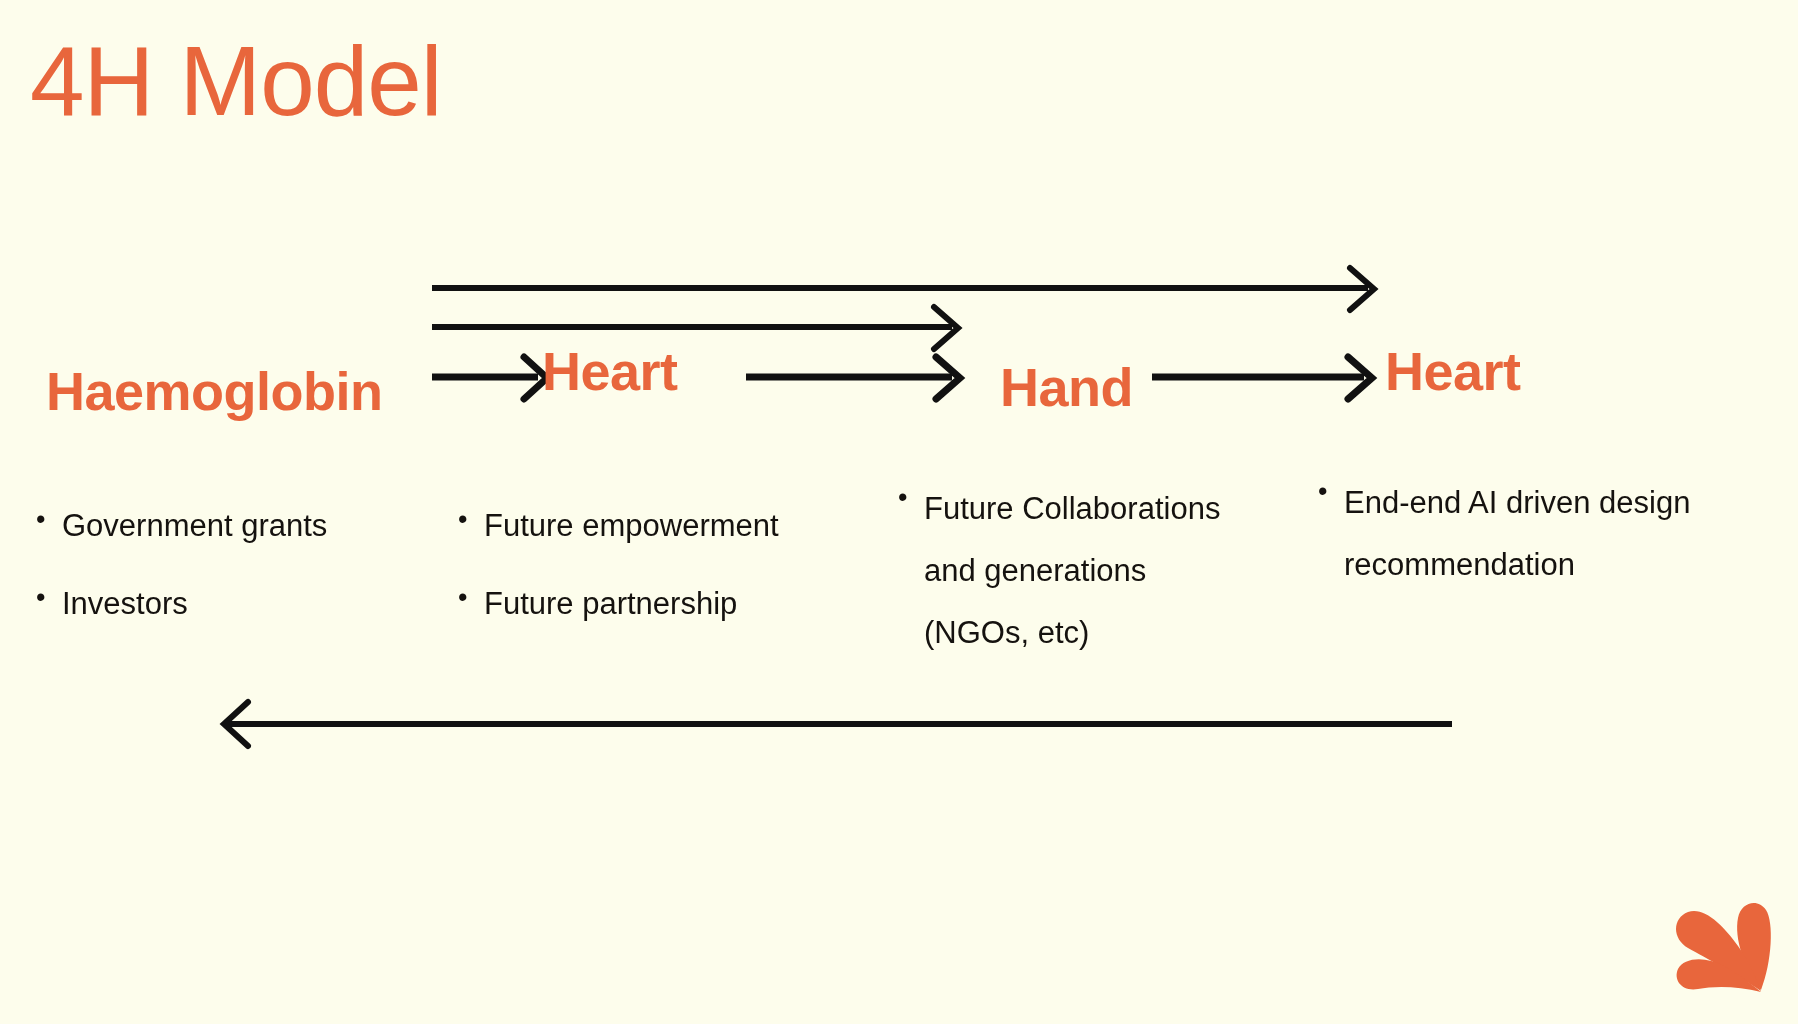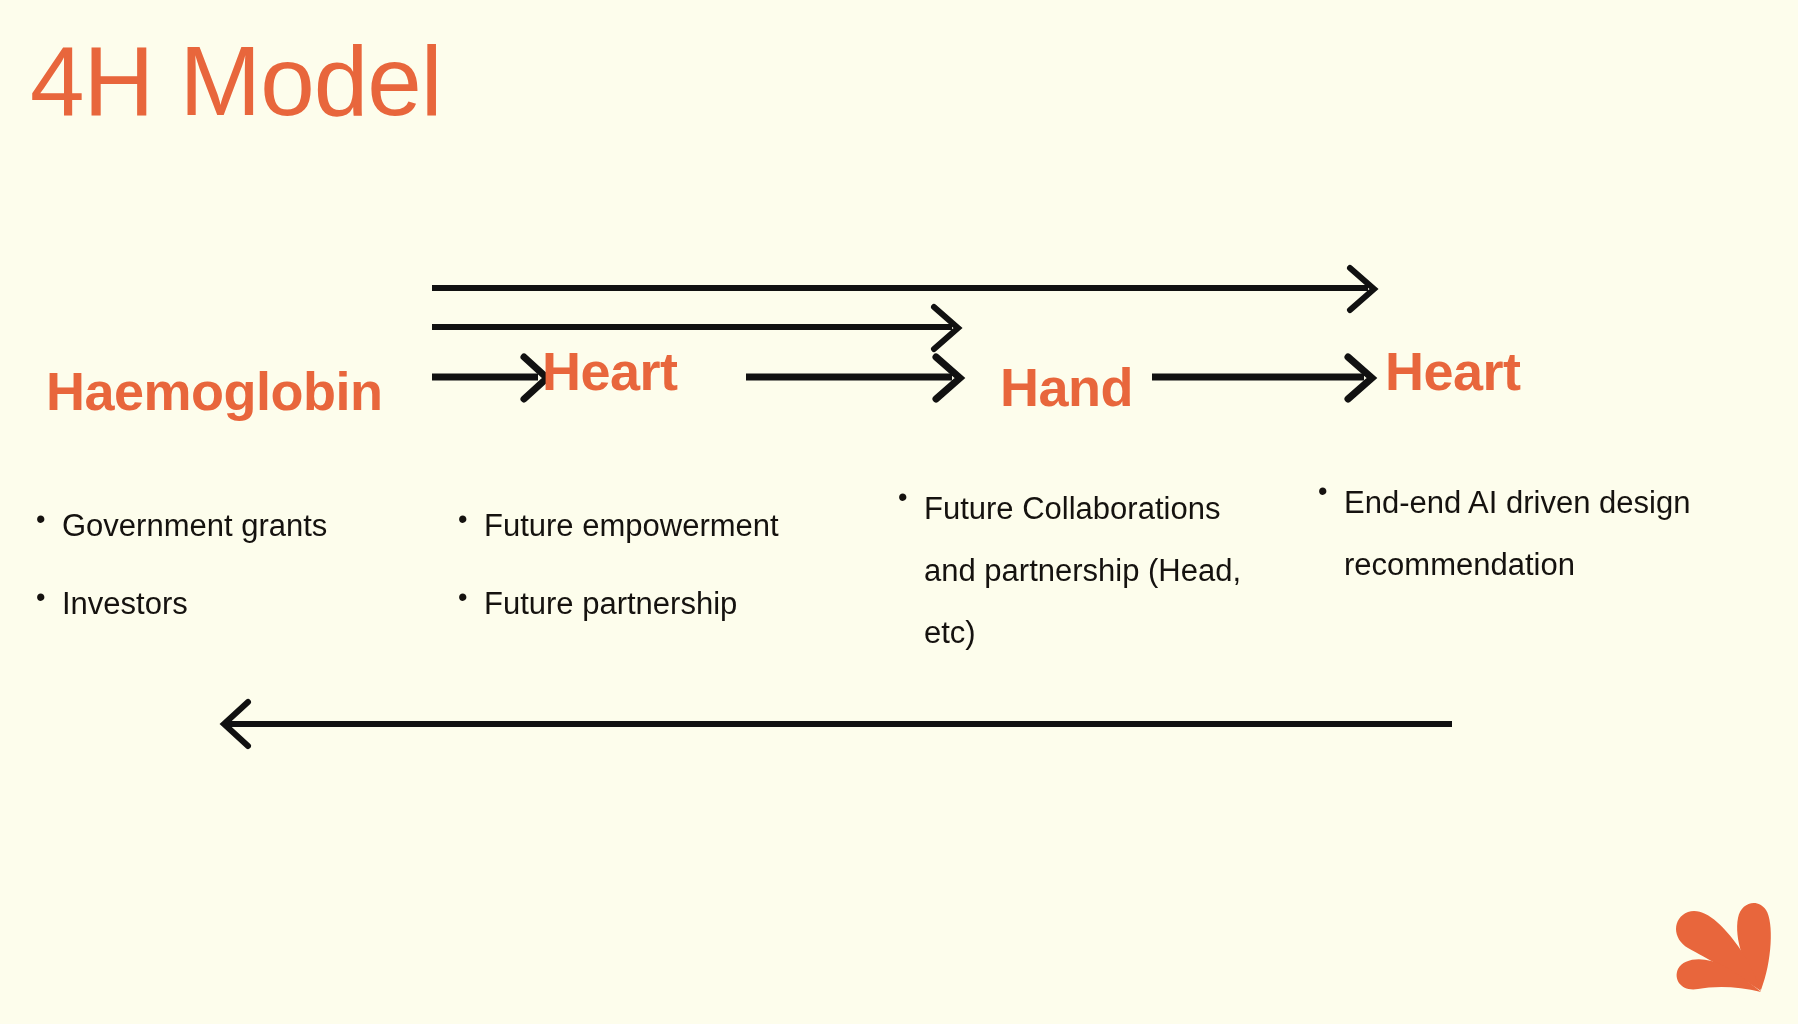--- a/index.html
+++ b/index.html
@@ -170,21 +170,21 @@
     </div>
     <div class="bullet-item">
       <span class="bullet-dot">•</span>
       <span class="bullet-text">Future partnership</span>
     </div>
   </div>
 
   <div class="bullet-col" id="col-hand">
     <div class="bullet-item">
       <span class="bullet-dot">•</span>
-      <span class="bullet-text">Future Collaborations and partnership (Head, etc)</span>
+      <span class="bullet-text">Future Collaborations and generations (NGOs, etc)</span>
     </div>
   </div>
 
   <div class="bullet-col" id="col-head">
     <div class="bullet-item">
       <span class="bullet-dot">•</span>
       <span class="bullet-text">End-end AI driven design recommendation</span>
     </div>
   </div>
 

